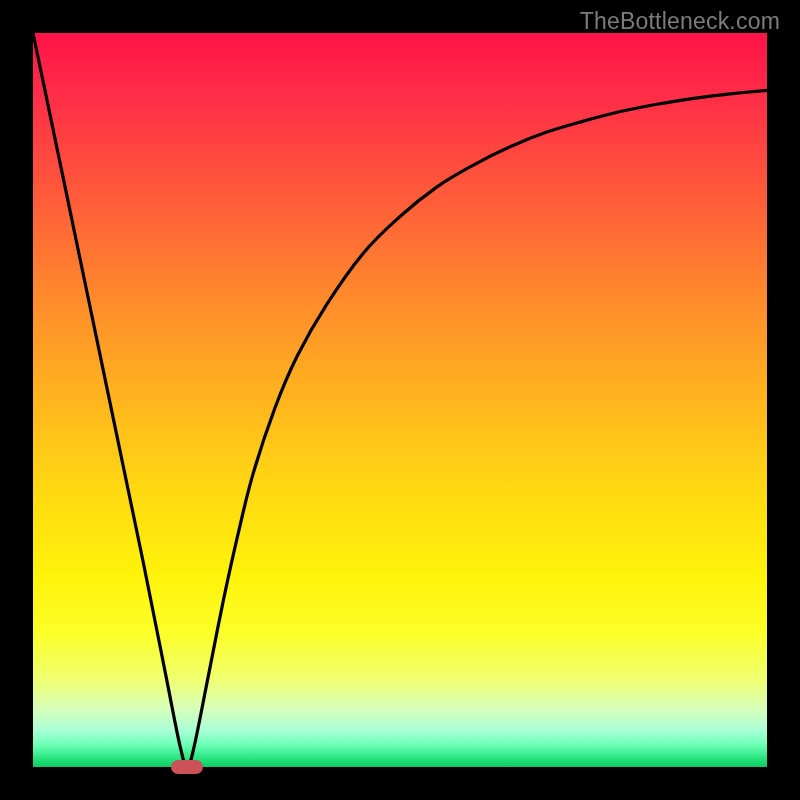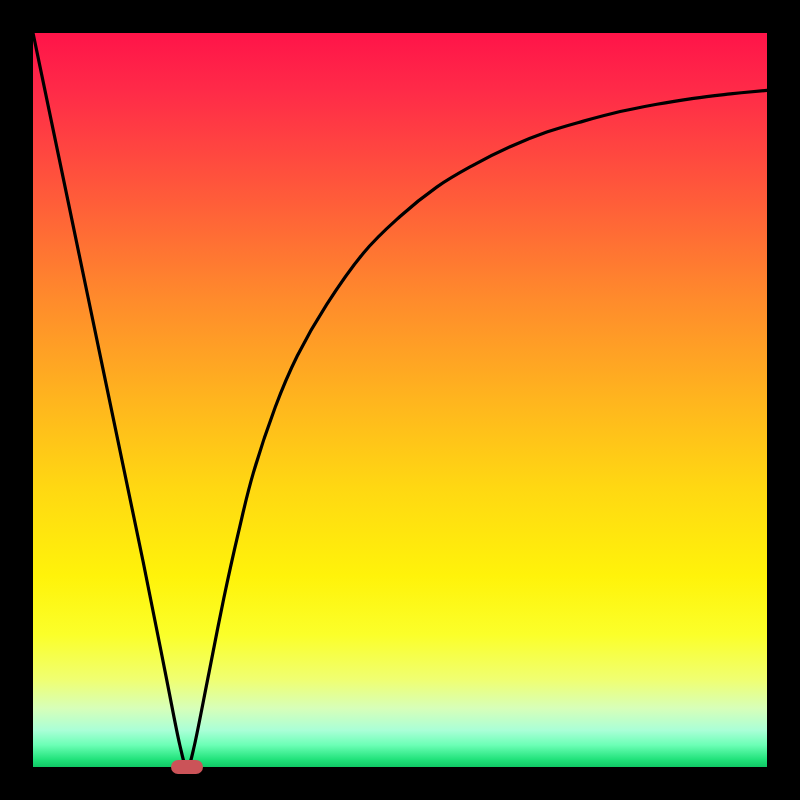--- a/index.html
+++ b/index.html
@@ -65,20 +65,21 @@
     height: 14px;
     border-radius: 8px;
     background: #cb5358;
     transform: translate(-50%, -50%);
   }
 </style>
 </head>
 <body>
 
 <div class="frame">
+  <div class="watermark">TheBottleneck.com</div>
 
   <div class="plot-area">
     <svg class="curve" viewBox="0 0 734 734" preserveAspectRatio="none">
       <path id="curve-path" fill="none" stroke="#000000" stroke-width="3.2" stroke-linecap="round" stroke-linejoin="round" d="M 0.0 0.0 C 6.6 31.7, 23.5 112.7, 36.7 176.2 C 49.9 239.6, 60.2 288.9, 73.4 352.3 C 86.6 415.7, 99.5 477.0, 110.1 528.5 C 120.7 580.0, 125.5 605.6, 132.1 638.6 C 138.7 671.6, 142.8 694.8, 146.8 712.0 C 150.8 729.2, 151.5 734.0, 154.1 734.0 C 156.8 734.0, 157.5 729.2, 161.5 712.0 C 165.4 694.8, 170.9 665.0, 176.2 638.6 C 181.4 612.2, 185.6 590.3, 190.8 565.2 C 196.1 540.1, 200.2 521.6, 205.5 499.1 C 210.8 476.7, 213.6 462.9, 220.2 440.4 C 226.8 417.9, 234.3 395.5, 242.2 374.3 C 250.1 353.2, 255.0 341.5, 264.2 323.0 C 273.5 304.5, 281.7 290.1, 293.6 271.6 C 305.5 253.1, 317.1 236.1, 330.3 220.2 C 343.5 204.3, 353.8 195.4, 367.0 183.5 C 380.2 171.6, 390.5 163.4, 403.7 154.1 C 416.9 144.9, 427.2 139.4, 440.4 132.1 C 453.6 124.9, 463.9 119.7, 477.1 113.8 C 490.3 107.8, 500.6 103.7, 513.8 99.1 C 527.0 94.5, 537.3 91.8, 550.5 88.1 C 563.7 84.4, 574.0 81.6, 587.2 78.5 C 600.4 75.5, 610.7 73.6, 623.9 71.2 C 637.1 68.8, 647.4 67.2, 660.6 65.3 C 673.8 63.5, 684.1 62.4, 697.3 60.9 C 710.5 59.5, 727.4 57.9, 734.0 57.3"></path>
     </svg>
     <div class="marker" id="min-marker" style="left: 154.14px; top: 734px; background: rgb(203, 83, 88);"></div>
   </div>
 </div>
 
 </body></html>

